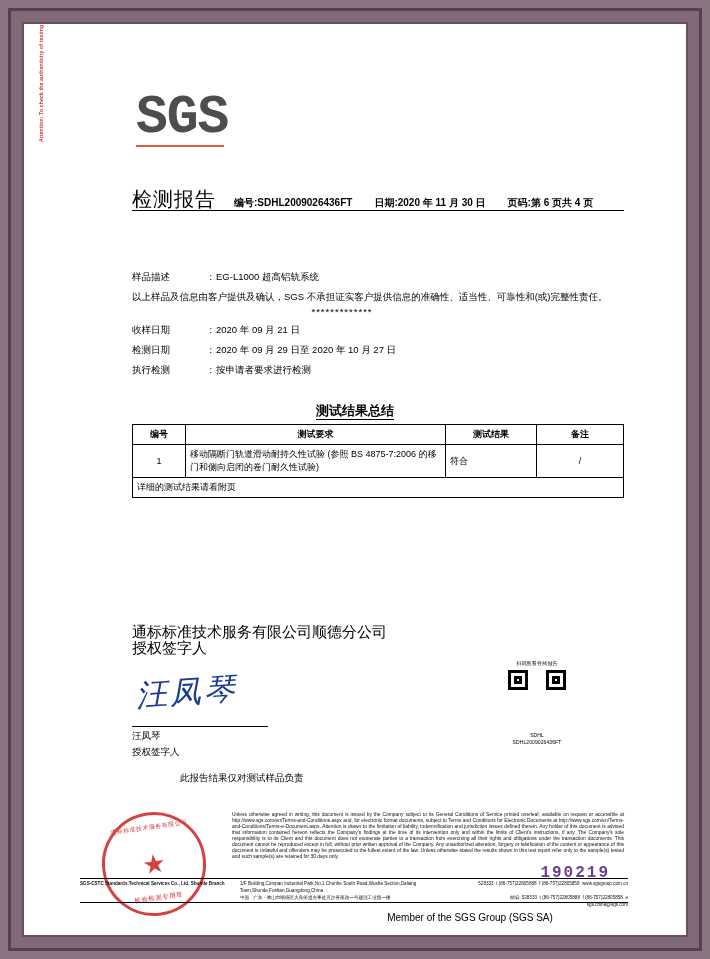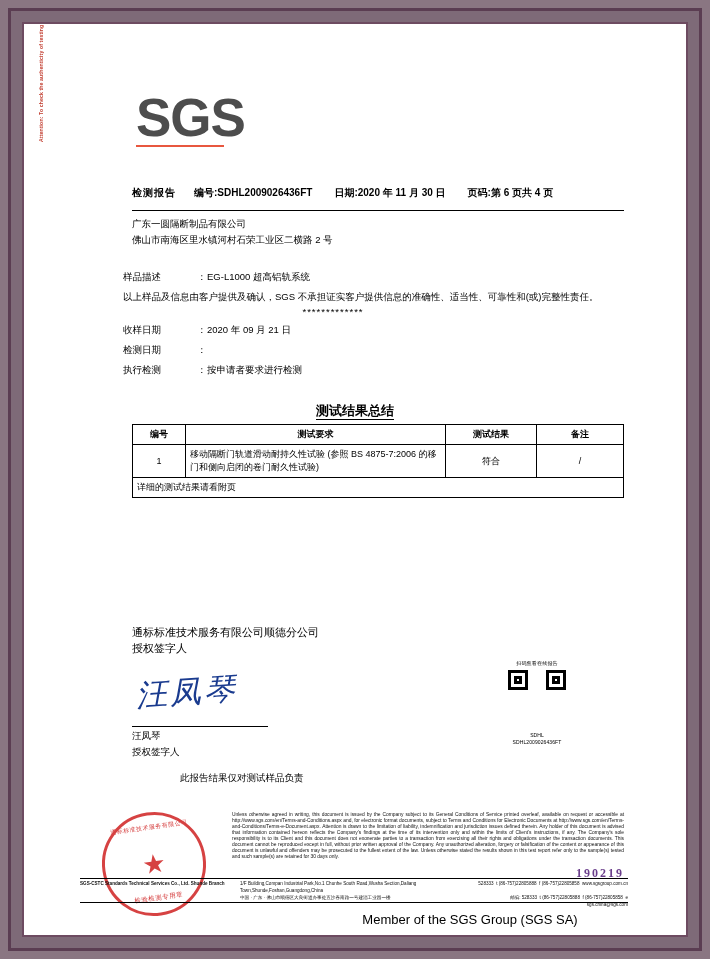--- a/index.html
+++ b/index.html
@@ -55,21 +55,21 @@
   }
 
   
   .sgs-logo {
     position: absolute;
     left: 112px;
     top: 68px;
     width: 200px;
   }
   .sgs-word {
-    font-family: Liberation Sans, sans-serif;
+    font-family: Liberation Mono, monospace;
     font-weight: bold;
     font-size: 53px;
     letter-spacing: -1px;
     color: #4d4d4d;
     line-height: 52px;
   }
   .sgs-rule {
     width: 88px;
     height: 2px;
     background: #e8573f;
@@ -81,22 +81,22 @@
     position: absolute;
     left: 108px;
     top: 162px;
     width: 490px;
     display: flex;
     align-items: baseline;
     font-size: 10px;
     color: #000;
   }
   .rpt-title {
-    font-size: 10px;
-    font-weight: bold;
+    font-size: 20px;
+    font-weight: normal;
     letter-spacing: 1px;
     margin-right: 18px;
   }
   .rpt-no { margin-right: 22px; white-space: nowrap; }
   .rpt-date { margin-right: 22px; white-space: nowrap; }
   .rpt-page { white-space: nowrap; }
   .b { font-weight: bold; }
 
   .hdr-rule {
     position: absolute;
@@ -113,21 +113,21 @@
     left: 108px;
     top: 192px;
     font-size: 9.5px;
     line-height: 16px;
     color: #000;
   }
 
   
   .fields {
     position: absolute;
-    left: 99px;
+    left: 108px;
     top: 246px;
     width: 494px;
     font-size: 9.5px;
     color: #000;
   }
   .f-row {
     display: flex;
     margin-bottom: 6px;
     line-height: 14px;
   }
@@ -170,30 +170,30 @@
     font-size: 9px;
   }
   .tbl td, .tbl th {
     border: 1px solid #000;
     padding: 3px 4px;
     vertical-align: middle;
   }
   .tbl th { font-weight: bold; text-align: center; }
   .c-no { width: 44px; text-align: center; }
   .c-req { }
-  .c-res { width: 82px; text-align: center; }
+  .c-res { width: 82px; }
   .c-rem { width: 78px; text-align: center; }
   .foot-note { text-align: left; }
 
   
   .sig {
     position: absolute;
     left: 108px;
     top: 600px;
-    font-size: 11px;
+    font-size: 15px;
     line-height: 16px;
     color: #000;
   }
   .sig-scribble {
     position: absolute;
     left: 112px;
     top: 646px;
     width: 150px;
     height: 48px;
     color: #1a3b8f;
@@ -314,24 +314,24 @@
     left: 208px;
     top: 788px;
     width: 392px;
     font-size: 4.9px;
     line-height: 6px;
     text-align: justify;
     color: #111;
   }
   .legal-id {
     position: absolute;
-    right: 0;
+    right: 14px;
     top: 58px;
-    font-family: Liberation Serif, serif;
-    font-size: 12px;
+    font-family: Liberation Mono, monospace;
+    font-size: 16px;
     letter-spacing: 2px;
     color: #6b3f8c;
     font-weight: bold;
   }
 
   
   .addr {
     position: absolute;
     left: 56px;
     top: 856px;
@@ -351,21 +351,21 @@
   .addr-co { width: 160px; flex: 0 0 160px; font-weight: bold; }
   .addr-body { flex: 1; }
   .addr-r { width: 150px; flex: 0 0 150px; text-align: right; }
 
   .member {
     position: absolute;
     left: 0;
     top: 888px;
     width: 100%;
     text-align: center;
-    font-size: 13px;
+    font-size: 10px;
     color: #000;
   }
   .member-inner { padding-left: 230px; }
 </style>
 </head>
 <body>
 
 <div class="page">
   <div class="frame-outer"></div>
   <div class="frame-inner">
@@ -384,41 +384,38 @@
       </div>
       <div class="rpt-date">
         <span class="b">日期:</span><span class="b">2020 年 11 月 30 日</span>
       </div>
       <div class="rpt-page">
         <span class="b">页码:</span><span class="b">第 6 页共 4 页</span>
       </div>
     </div>
     <div class="hdr-rule"></div>
 
-    <div class="company">
-      <div>广东一圆隔断制品有限公司</div>
-      <div>佛山市南海区里水镇河村石荣工业区二横路 2 号</div>
-    </div>
 
     <div class="fields">
       <div class="f-row">
         <div class="f-label">样品描述</div>
         <div class="f-colon">：</div>
         <div class="f-val">EG-L1000 超高铝轨系统</div>
       </div>
       <div class="note">以上样品及信息由客户提供及确认，SGS 不承担证实客户提供信息的准确性、适当性、可靠性和(或)完整性责任。</div>
       <div class="stars">*************</div>
       <div class="f-row">
         <div class="f-label">收样日期</div>
         <div class="f-colon">：</div>
         <div class="f-val">2020 年 09 月 21 日</div>
       </div>
       <div class="f-row">
         <div class="f-label">检测日期</div>
         <div class="f-colon">：</div>
+        <div class="f-val">2020 年 09 月 29 日至 2020 年 10 月 27 日</div>
       </div>
       <div class="f-row">
         <div class="f-label">执行检测</div>
         <div class="f-colon">：</div>
         <div class="f-val">按申请者要求进行检测</div>
       </div>
     </div>
 
     <div class="summary-title">
       <span>测试结果总结</span>

